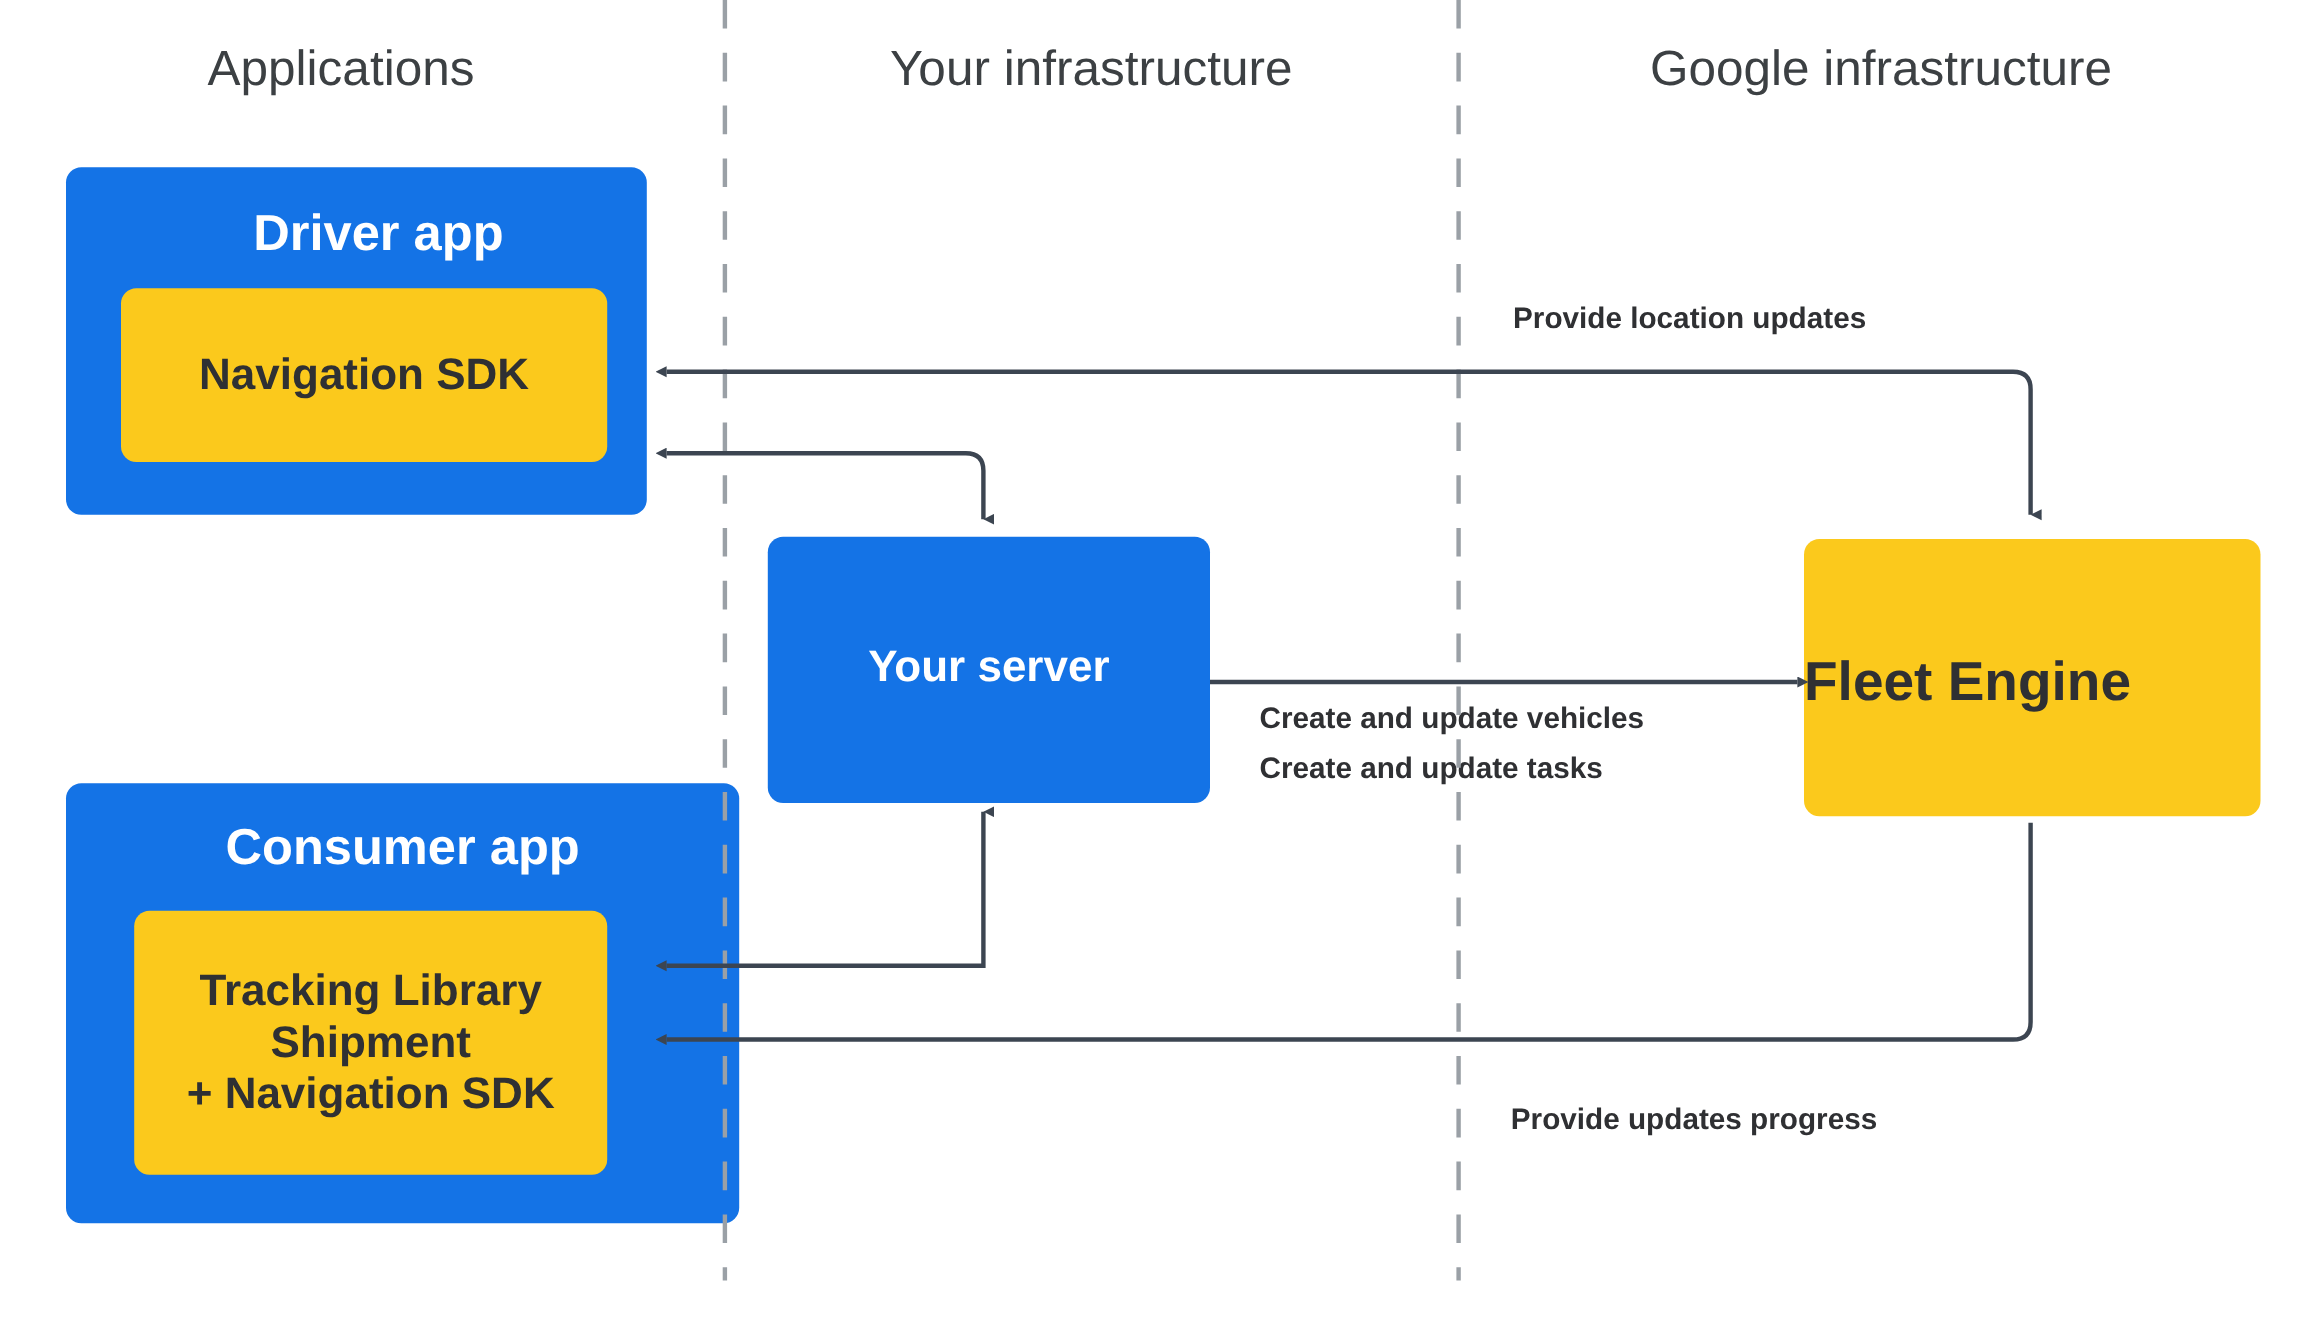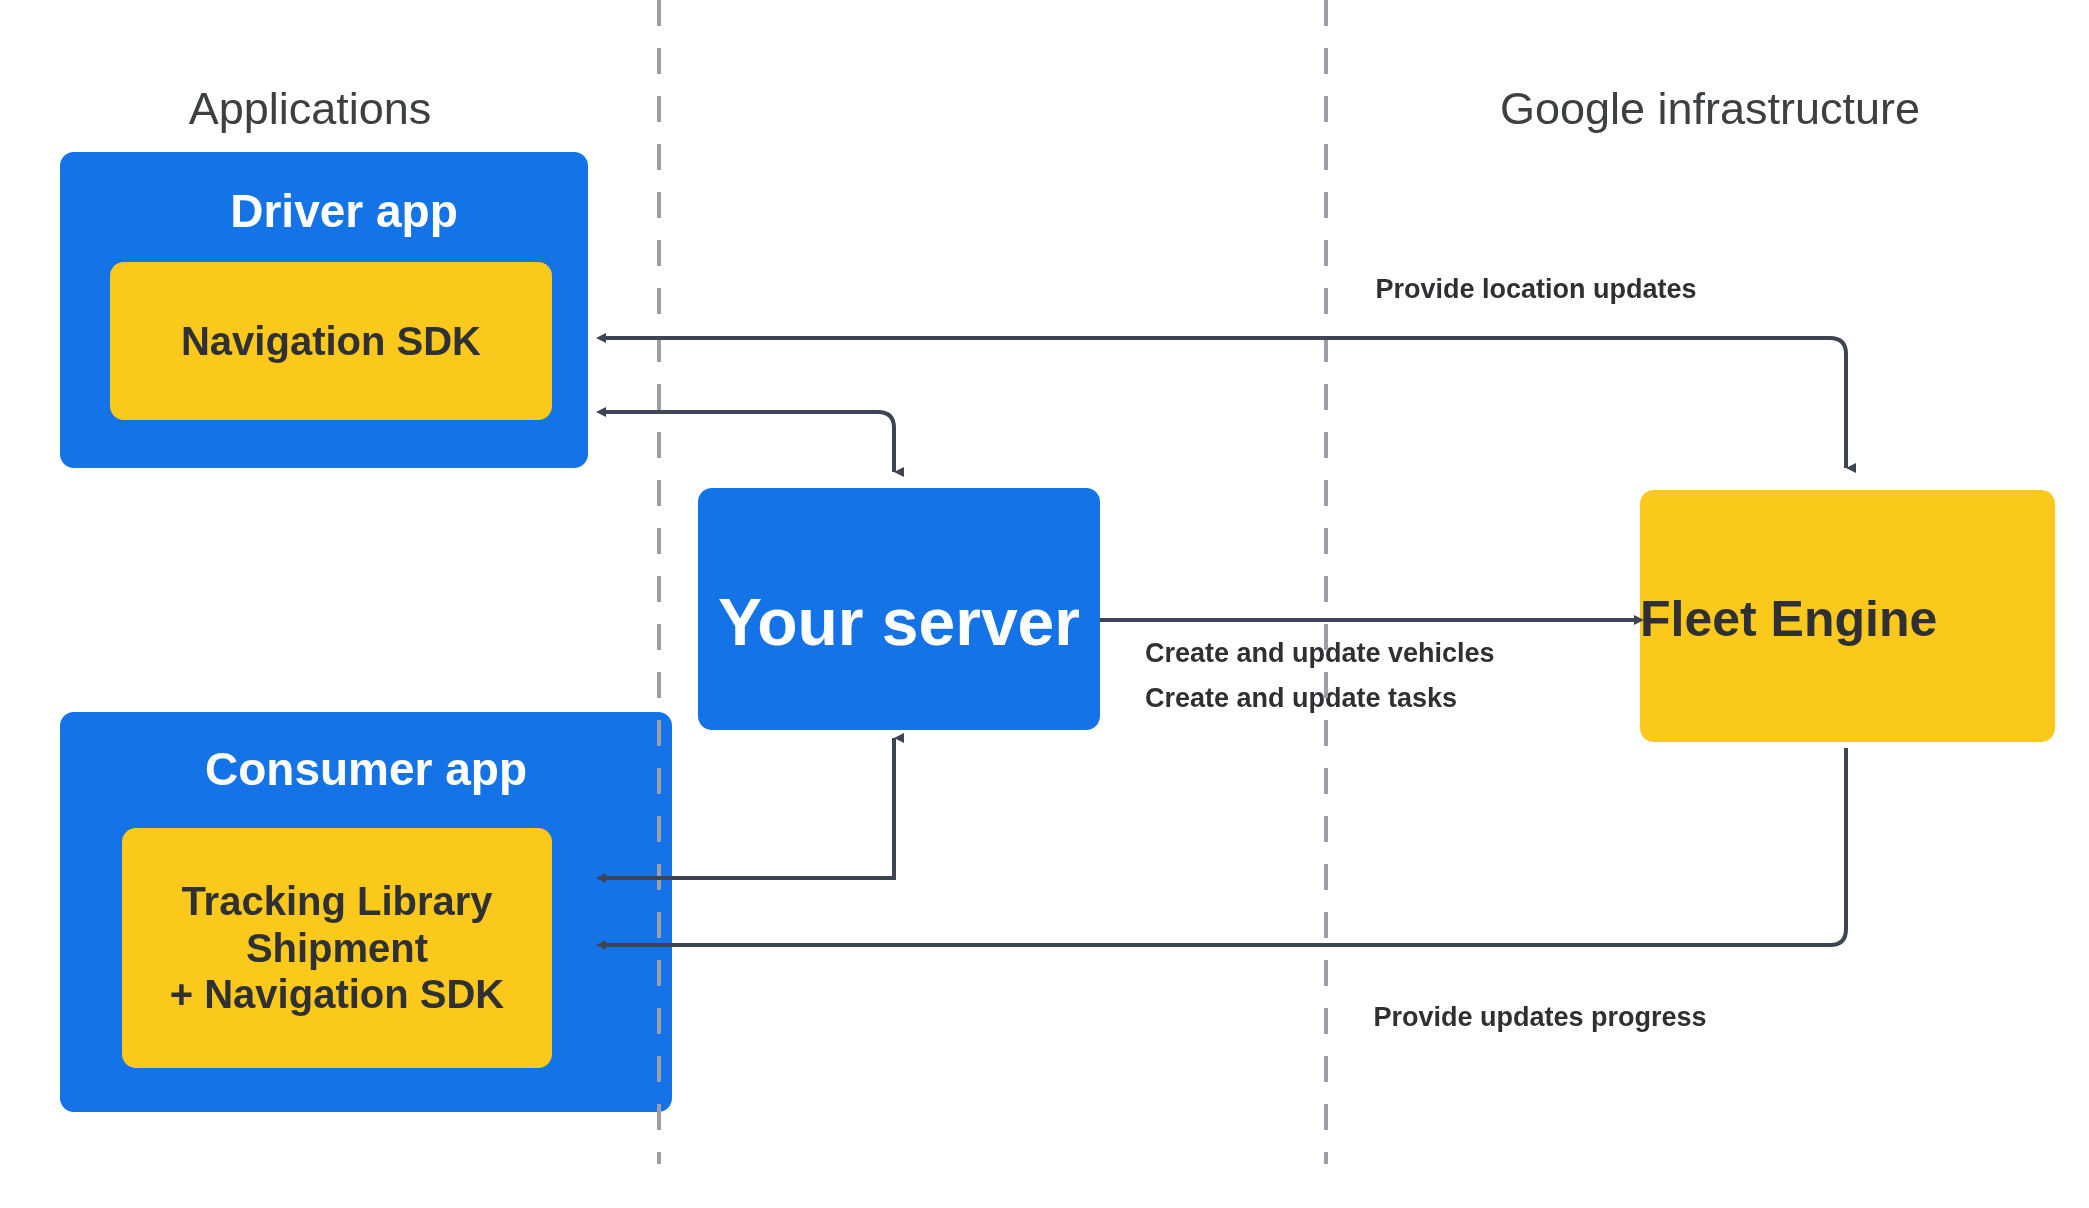--- a/index.html
+++ b/index.html
@@ -12,21 +12,20 @@
   svg#wires{position:absolute;left:0;top:0;width:2089px;height:1208px;pointer-events:none;}
 
   .col-head{
     position:absolute;
     font-size:45px;
     font-weight:400;
     color:#3c4043;
     white-space:nowrap;
     text-align:center;
     letter-spacing:0px;
-    margin-top:47px;
   }
 
   .node{
     position:absolute;
     border-radius:14px;
     box-sizing:border-box;
     display:flex;
     flex-direction:column;
     align-items:center;
   }
@@ -50,21 +49,21 @@
     text-align:center;
     color:#2f3033;
     font-weight:bold;
     font-size:40px;
     line-height:1.16;
     box-sizing:border-box;
     position:absolute;
   }
   .server-label{
     color:#ffffff;
-    font-size:66px;
+    font-size:40px;
     font-weight:bold;
     white-space:nowrap;
     position:absolute;
     left:0;right:0;
     text-align:center;
   }
   .fleet-label{
     color:#2f3033;
     font-size:50px;
     font-weight:bold;
@@ -81,20 +80,21 @@
     line-height:1.28;
   }
 </style>
 </head>
 <body>
 
 <div id="canvas">
 
   <div class="col-head" style="left:0px;top:36px;width:620px;">Applications</div>
 
+  <div class="col-head" style="left:672px;top:36px;width:640px;">Your infrastructure</div>
 
   <div class="col-head" style="left:1340px;top:36px;width:740px;">Google infrastructure</div>
 
   <div class="node blue" style="left:60px;top:152px;width:528px;height:316px;">
     <div class="app-title" style="margin-top:32px;padding-left:40px;">Driver app</div>
     <div class="sdk-box" style="left:50px;top:110px;width:442px;height:158px;">
       <div>
         <div>Navigation SDK</div>
       </div>
     </div>

